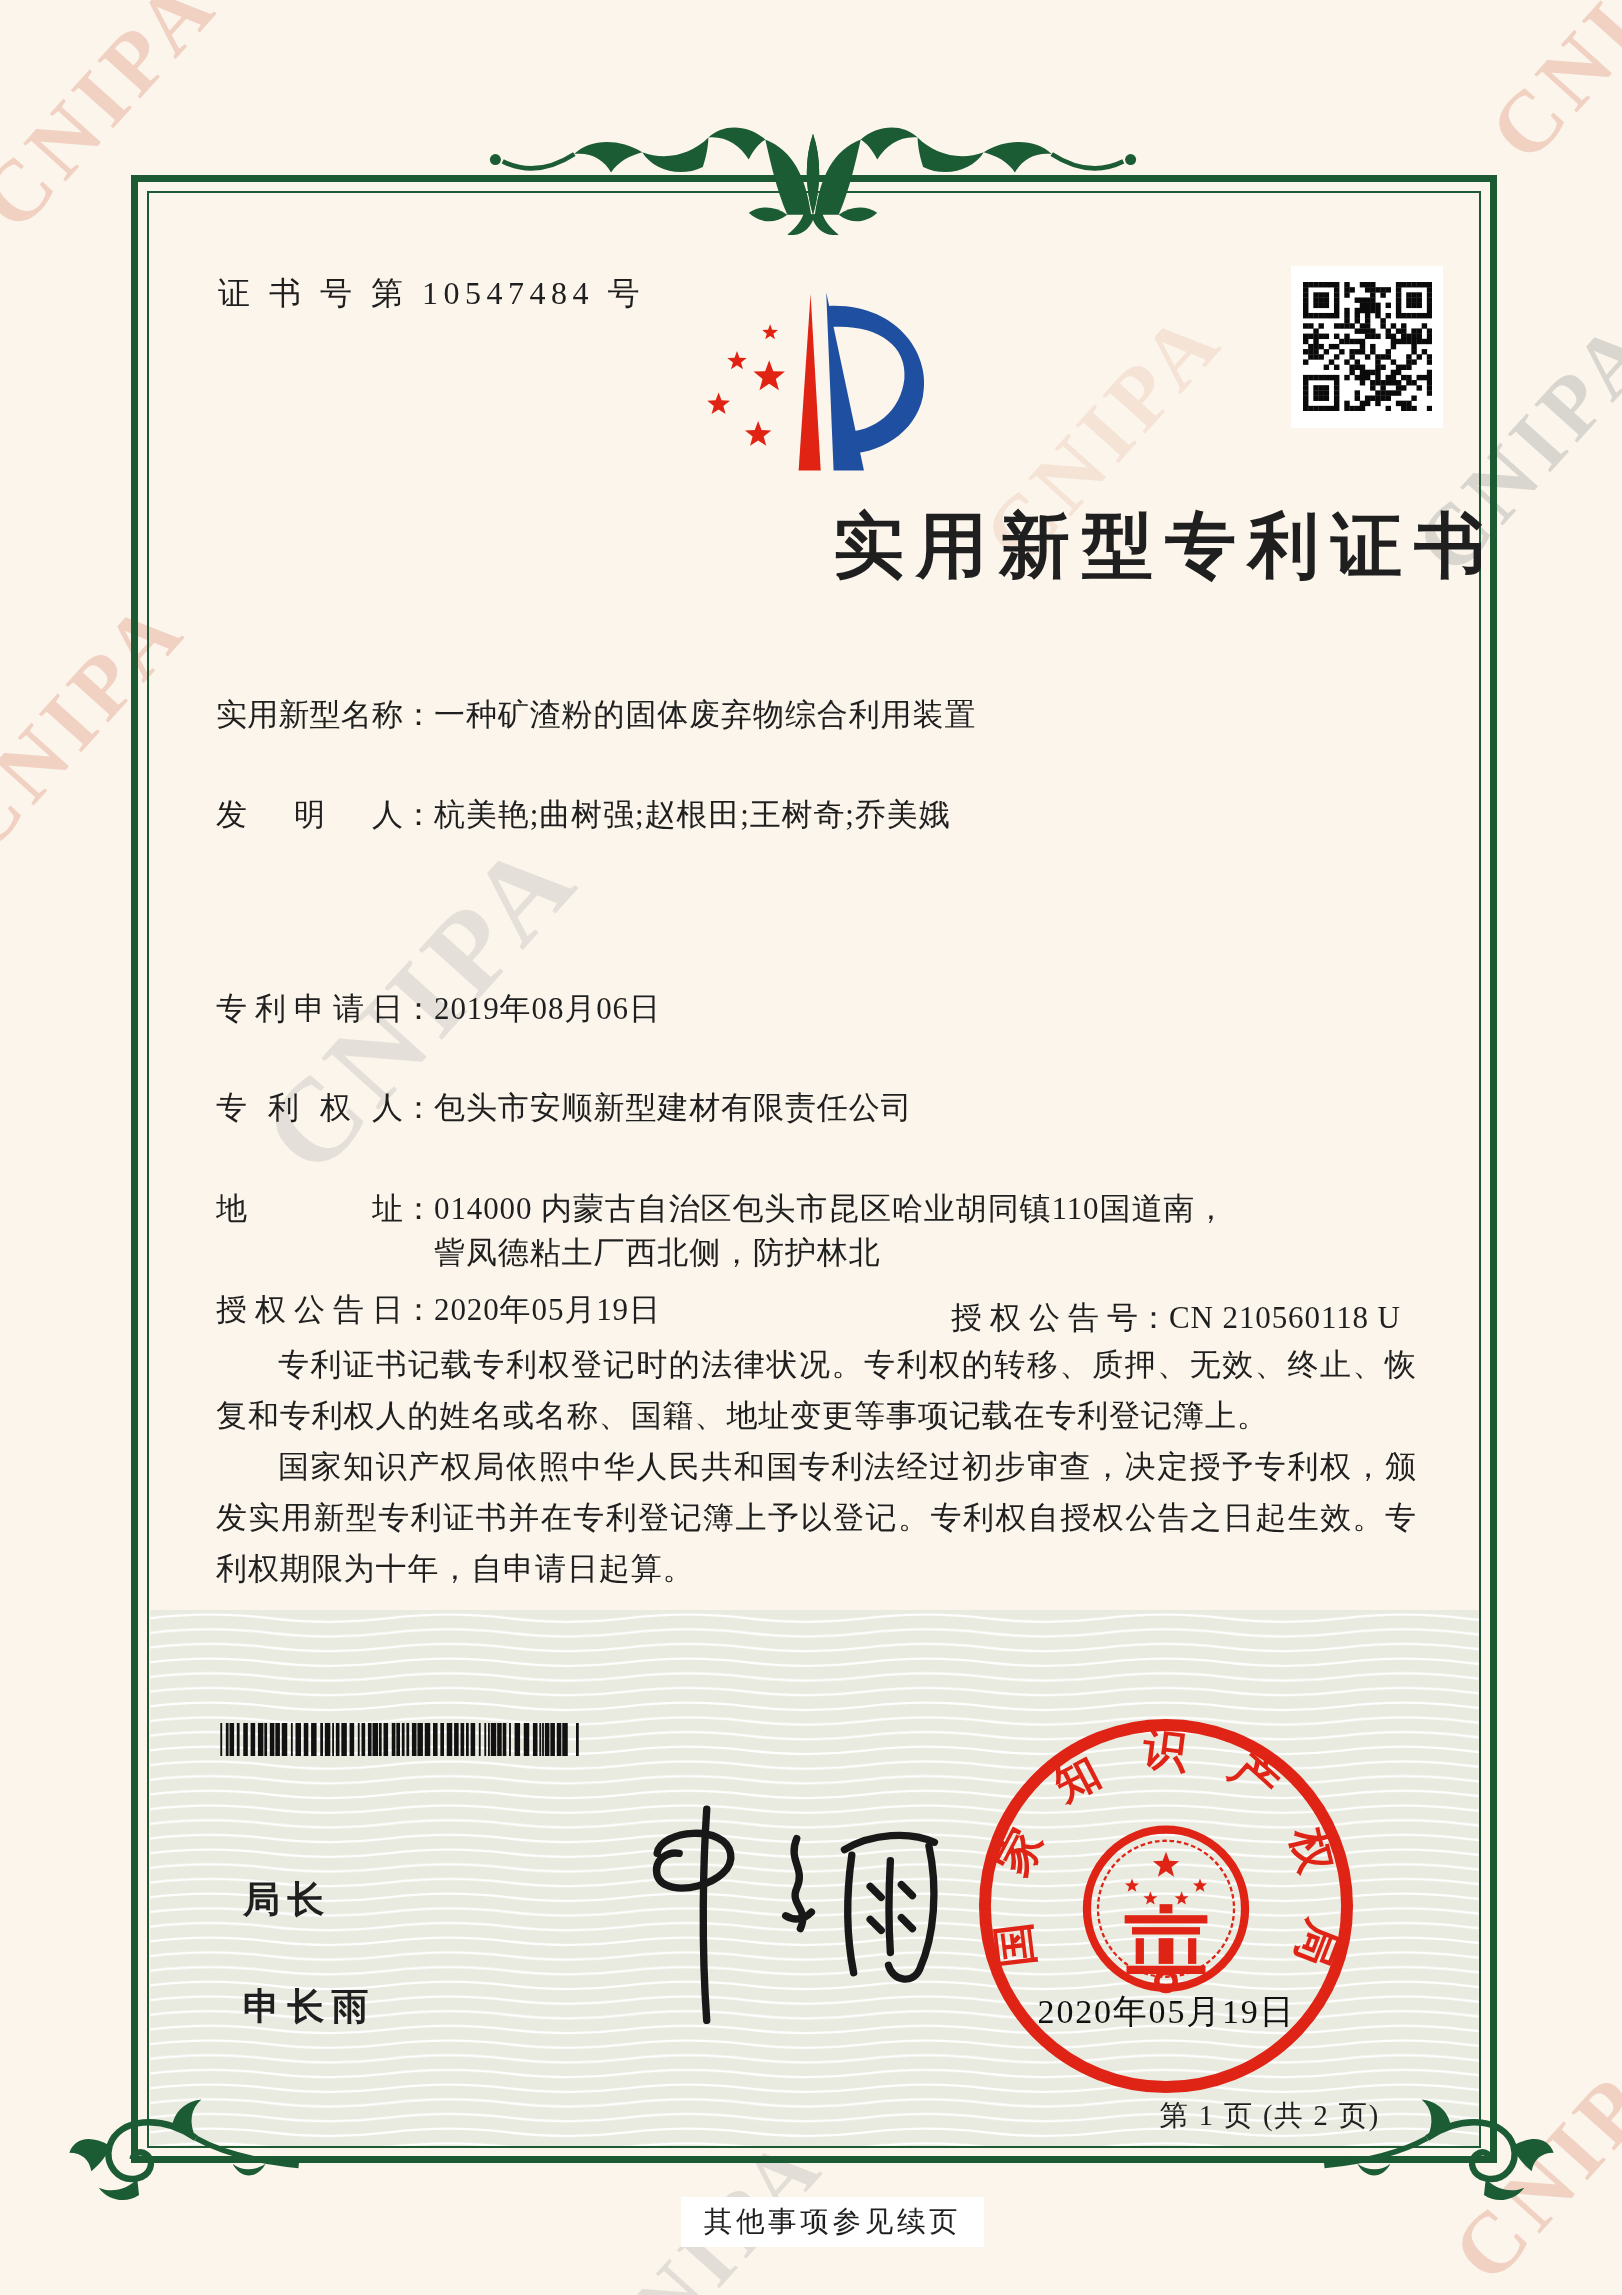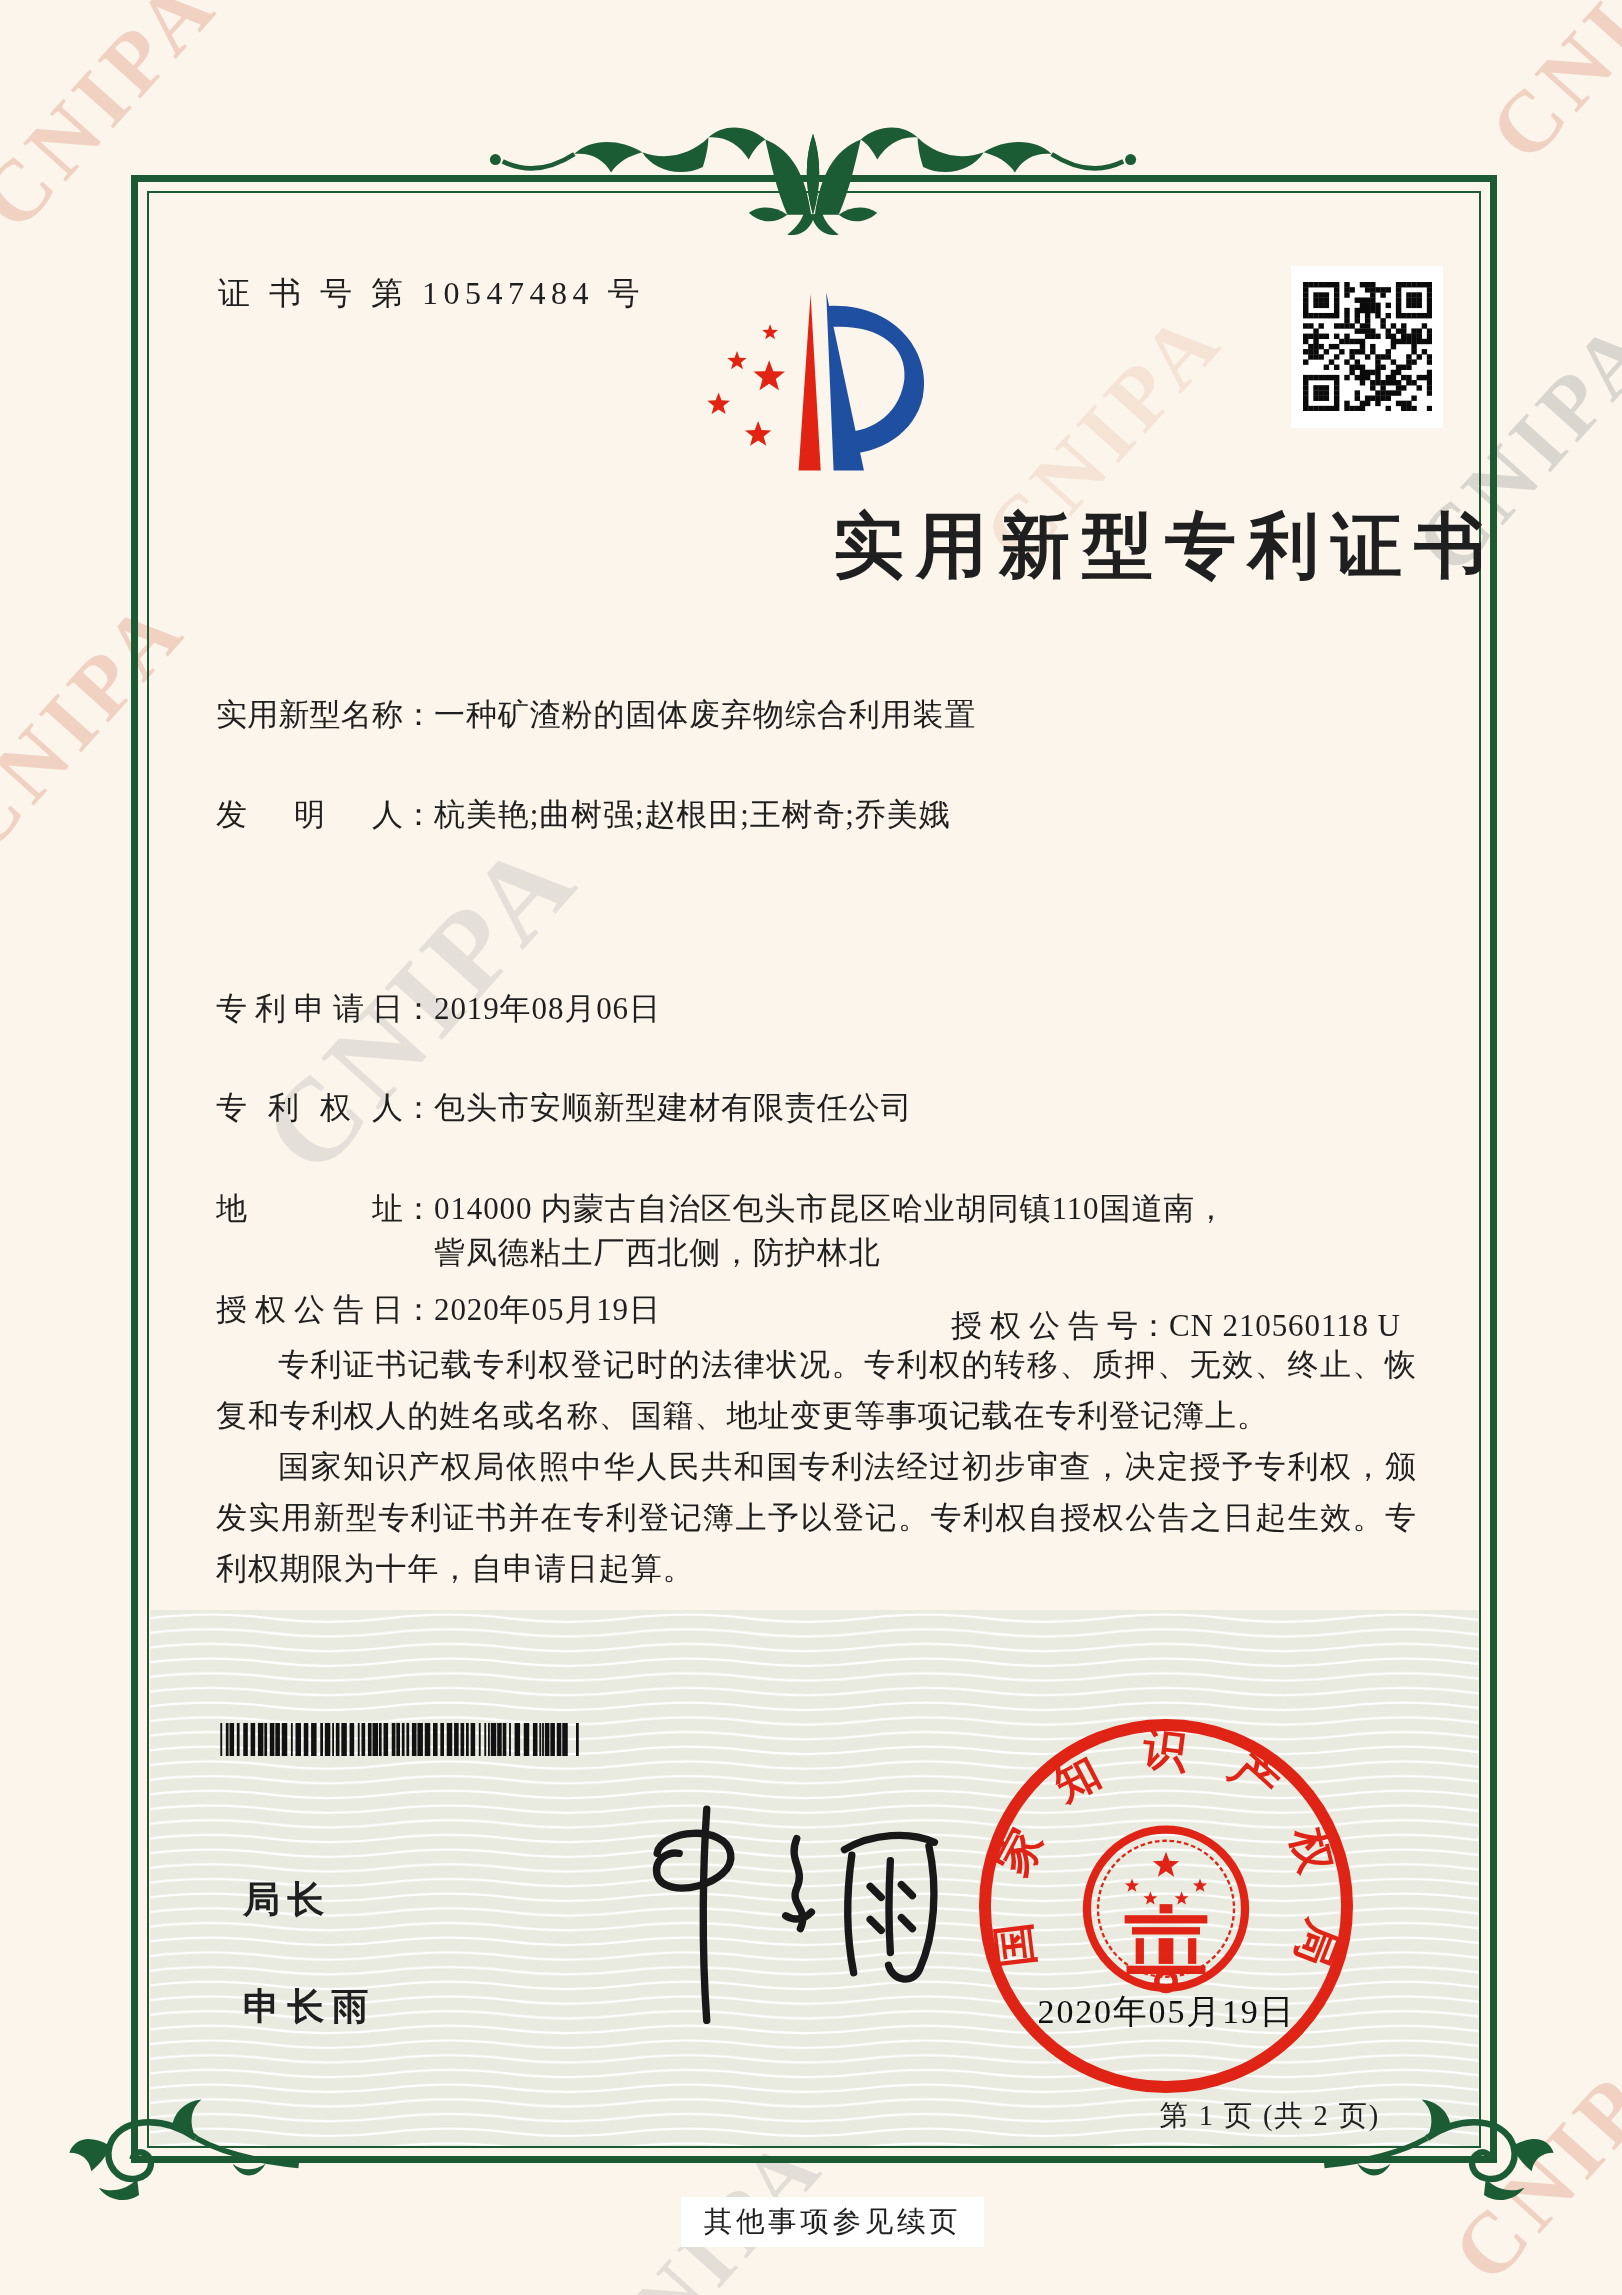--- a/index.html
+++ b/index.html
@@ -31,21 +31,21 @@
   .qr-box{position:absolute;left:1291px;top:266px;width:152px;height:162px;background:#ffffff;}
   .qr-box svg{position:absolute;left:12px;top:15.6px;}
   .doc-title{position:absolute;left:131px;top:499px;width:1366px;text-align:right;
              font-size:71px;font-weight:bold;letter-spacing:12px;}
   
   .frow{position:absolute;left:216px;width:1221px;font-size:31px;line-height:44px;white-space:nowrap;}
   .flabel{display:inline-block;width:187px;text-align:justify;text-align-last:justify;vertical-align:top;}
   .fcolon{display:inline-block;vertical-align:top;}
   .fvalue{display:inline-block;vertical-align:top;letter-spacing:0.9px;}
   .addr-lines span{display:block;white-space:nowrap;}
-  .grant2{position:absolute;left:735px;top:16px;text-decoration:underline;}
+  .grant2{position:absolute;left:735px;top:8px;text-decoration:underline;}
   
   .paras{position:absolute;left:216px;top:1339px;width:1201px;font-size:31px;line-height:51px;
          letter-spacing:0.9px;text-align:justify;}
   .paras p{margin:0;text-indent:2em;}
   
   .barcode{position:absolute;left:220px;top:1723px;}
   .sig-role{position:absolute;left:243px;top:1875px;font-size:37px;font-weight:600;letter-spacing:7.3px;
             font-family:"Liberation Sans","DejaVu Sans",sans-serif;}
   .sig-name{position:absolute;left:243px;top:1982px;font-size:37px;font-weight:600;letter-spacing:7.3px;
             font-family:"Liberation Sans","DejaVu Sans",sans-serif;}

